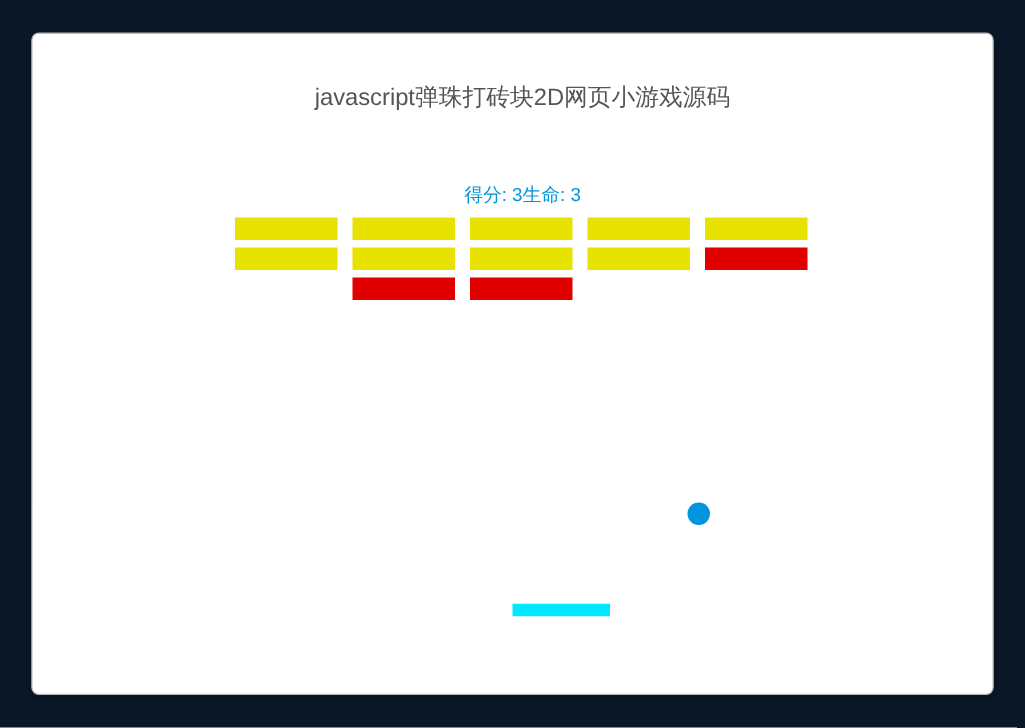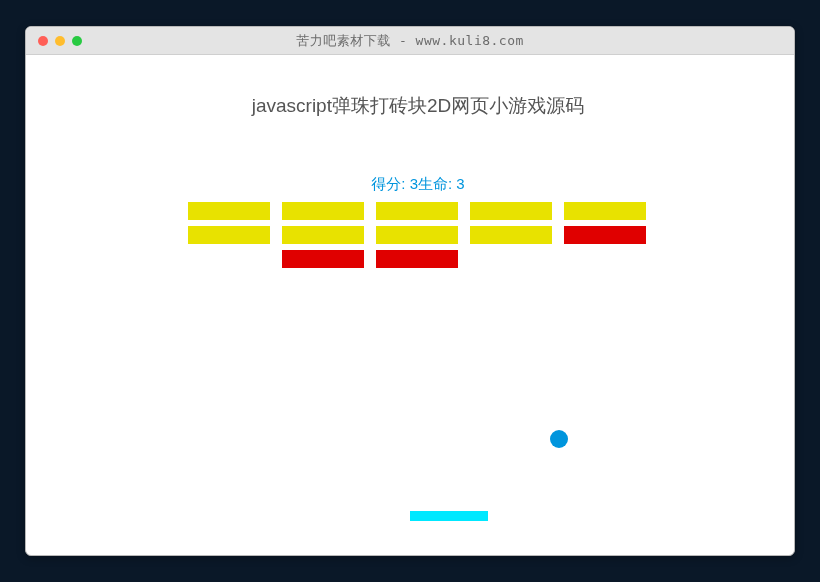--- a/index.html
+++ b/index.html
@@ -104,28 +104,20 @@
       position: absolute;
       width: 78px;
       height: 10px;
       background: #00e8ff;
     }
   </style>
 </head>
 <body>
 
 <div class="window">
-  <div class="titlebar">
-    <div class="traffic-lights">
-      <div class="light red"></div>
-      <div class="light yellow"></div>
-      <div class="light green"></div>
-    </div>
-    <div class="titlebar-text">苦力吧素材下载 - www.kuli8.com</div>
-  </div>
 
   <div class="content">
     <h2 class="page-title">javascript弹珠打砖块2D网页小游戏源码</h2>
 
     <div class="game-area">
       <div class="hud">
         <div>
           <span>得分</span><span>: </span><span>3</span>
         </div>
         <div>

